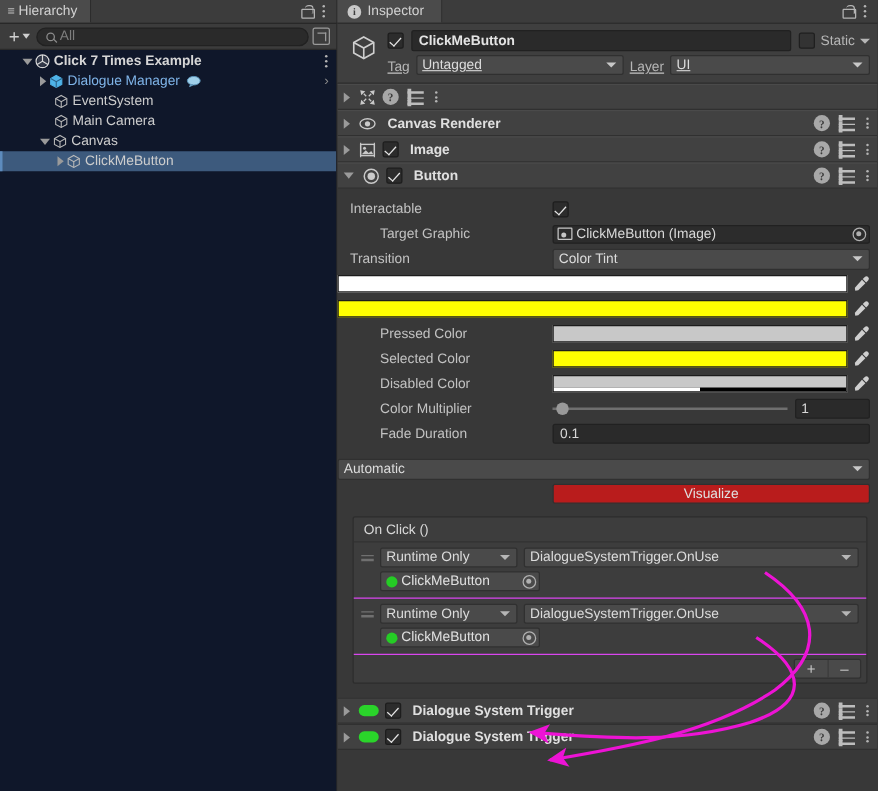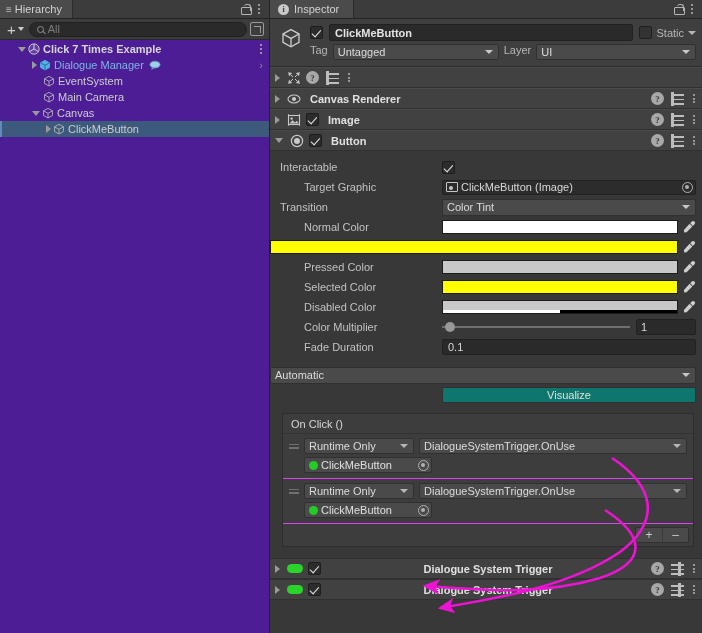--- a/index.html
+++ b/index.html
@@ -32,21 +32,21 @@
   .caret-dn { width:0;height:0;border-left:3.5px solid transparent;border-right:3.5px solid transparent;
     border-top:4px solid #cfcfcf; }
   .search-box { flex:1; height:15px; background:#2a2a2a; border:1px solid #212121; border-radius:8px;
     display:flex; align-items:center; padding:0 7px; gap:4px; }
   .search-glyph { width:7px;height:7px;border:1.3px solid #8d8d8d;border-radius:50%;position:relative;flex:none;}
   .search-glyph::after{content:"";position:absolute;right:-3px;bottom:-2px;width:4px;height:1.3px;background:#8d8d8d;transform:rotate(45deg);}
   .search-placeholder { color:#7d7d7d; font-size:11px; }
   .panel-btn { width:14px;height:14px;border:1.2px solid #9a9a9a;border-radius:2px;position:relative;flex:none;}
   .panel-btn::after{content:"";position:absolute;left:3px;top:3px;width:6px;height:6px;border:1.2px solid #9a9a9a;border-left:none;border-bottom:none;}
 
-  .h-tree { flex:1; background:#4c1d95; padding-top:1px; overflow:hidden; }
+  .h-tree { flex:1; background:#0f172a; padding-top:1px; overflow:hidden; }
   .h-row { height:16px; display:flex; align-items:center; position:relative; padding-left:0; }
   .h-row.selected { background:#3d5a7d; }
   .sel-strip { position:absolute; left:0; top:0; width:2px; height:100%; background:#5d8bbd; }
   .h-indent { flex:none; }
   .tri { width:0;height:0;flex:none;margin-right:2px; }
   .tri.down { border-left:4px solid transparent;border-right:4px solid transparent;border-top:5px solid #9a9a9a; }
   .tri.right { border-top:4px solid transparent;border-bottom:4px solid transparent;border-left:5px solid #9a9a9a; }
   .tri.blank { width:9px;height:5px; }
   .h-label { font-size:11px; color:#cdcdcd; white-space:nowrap; }
   .h-label.prefab { color:#7fb4e8; }
@@ -75,21 +75,21 @@
     flex:none;position:relative; }
   .chk.on::after { content:""; position:absolute; left:3.4px; top:1px; width:4px; height:7.5px;
     border:solid #e6e6e6; border-width:0 1.7px 1.7px 0; transform:rotate(42deg); }
   .name-field { flex:1; height:17px; background:#2a2a2a; border:1px solid #212121; border-radius:2px;
     display:flex; align-items:center; padding:0 5px; color:#e4e4e4; font-size:11px; font-weight:bold; }
   .static-wrap { display:flex; align-items:center; gap:4px; }
   .chk-static { width:13px;height:13px;background:#333;border:1px solid #1f1f1f;border-radius:2px;flex:none;}
   .static-lbl { color:#b6b6b6; font-size:11px; }
   .tri-small { width:0;height:0;border-left:4px solid transparent;border-right:4px solid transparent;
     border-top:4px solid #b6b6b6; flex:none; }
-  .go-row2 { display:flex; align-items:flex-start; gap:5px; }
+  .go-row2 { display:flex; align-items:flex-end; gap:5px;text-decoration:underline; }
   .fld-lbl { color:#b6b6b6; font-size:11px; white-space:nowrap; }
   .dropdown { height:16px; background:#4a4a4a; border:1px solid #303030; border-radius:2px;
     display:flex; align-items:center; padding:0 4px; color:#dcdcdc; font-size:11px; position:relative; }
   .dropdown .tri-small { position:absolute; right:5px; top:5px; border-top-color:#c8c8c8;}
 
   .i-body { flex:1; overflow:hidden; background:#383838; }
 
   .comp-head { height:21px; background:#414141; display:flex; align-items:center; gap:5px;
     padding:0 5px; border-bottom:1px solid #303030; border-top:1px solid #4a4a4a; }
   .comp-title { font-size:11px; font-weight:bold; color:#e0e0e0; margin-left:4px; flex:1; }
@@ -117,21 +117,21 @@
   .obj-radio::after{content:"";position:absolute;left:2.2px;top:2.2px;width:4.2px;height:4.2px;border-radius:50%;background:#b0b0b0;}
   .img-glyph { width:12px;height:10px;border:1.2px solid #c6c6c6;border-radius:1px;flex:none;position:relative;}
   .img-glyph::after{content:"";position:absolute;left:1.5px;bottom:1px;width:4px;height:4px;border-radius:50%;background:#c6c6c6;}
 
   .slider-track { flex:1; height:2px; background:#6f6f6f; position:relative; margin-right:2px;}
   .slider-knob { position:absolute; left:3px; top:-4px; width:10px;height:10px;border-radius:50%;background:#999; }
   .num-field { width:60px; height:16px; background:#2a2a2a; border:1px solid #212121; border-radius:2px;
     display:flex; align-items:center; padding:0 4px; color:#d8d8d8; font-size:11px; flex:none;}
   .text-field { flex:1; height:16px; background:#2a2a2a; border:1px solid #212121; border-radius:2px;
     display:flex; align-items:center; padding:0 5px; color:#d8d8d8; font-size:11px; }
-  .btn-wide { height:16px; background:#0f766e; border:1px solid #303030; border-radius:2px;
+  .btn-wide { height:16px; background:#b91c1c; border:1px solid #303030; border-radius:2px;
     display:flex; align-items:center; justify-content:center; color:#e0e0e0; font-size:11px; flex:1; }
 
   
   .onclick-wrap { margin:6px 8px 0 12px; }
   .onclick-box { background:#3d3d3d; border:1px solid #2c2c2c; border-radius:2px; }
   .onclick-title { height:20px; display:flex; align-items:center; padding:0 8px;
      color:#d8d8d8; font-size:11px; border-bottom:1px solid #323232; }
   .ev-entry { padding:4px 6px 5px 6px; border-bottom:1px solid #d946ef; }
   .ev-r1 { display:flex; align-items:center; gap:5px; }
   .drag-handle { width:10px; display:flex; flex-direction:column; gap:2px; flex:none; }
@@ -143,21 +143,21 @@
   .ev-r2 { display:flex; margin-top:3px; padding-left:15px; }
   .ev-obj { width:128px; height:16px; background:#4a4a4a; border:1px solid #303030; border-radius:2px;
     display:flex; align-items:center; gap:3px; padding:0 2px 0 4px; color:#e0e0e0; font-size:11px;
     overflow:hidden; white-space:nowrap; flex:none;}
   .dot-green { width:9px;height:9px;border-radius:50%;background:#25cc25;flex:none; }
   .plusminus { display:flex; justify-content:flex-end; padding:3px 4px 3px 0; }
   .pm-box { background:#4a4a4a; border:1px solid #303030; border-radius:2px; display:flex; height:16px; }
   .pm-btn { width:26px; display:flex; align-items:center; justify-content:center; color:#c8c8c8; font-size:12px;}
   .pm-btn.sep { border-left:1px solid #3b3b3b; }
 
-  .bottom-comp { border-top:1px solid #303030;text-align:center; }
+  .bottom-comp { border-top:1px solid #303030; }
   .toggle-pill { width:16px;height:9px;border-radius:5px;background:#2ad42a;flex:none; }
 
   
   .arrows { position:absolute; left:0; top:0; width:702px; height:633px; pointer-events:none; }
 </style>
 </head>
 <body>
 
 <div class="hierarchy">
 
@@ -422,21 +422,20 @@
         <div class="prow">
           <span class="plabel">Transition</span>
           <span class="pfield">
             <span class="dropdown" style="flex:1;height:17px">
               <span>Color Tint</span>
               <span class="tri-small"></span>
             </span>
           </span>
         </div>
         <div class="prow">
-          <span class="plabel ind">Normal Color</span>
           <span class="pfield">
             <span class="colorfield" style="background:#FFFFFF"></span>
             <span class="eyedrop"><svg width="14" height="14" viewBox="0 0 14 14">
                 <path d="M9.8 1.6 a1.9 1.9 0 0 1 2.7 2.7 L10.9 5.9 L8.2 3.2 Z" fill="#cfcfcf"></path>
                 <path d="M7.6 3.8 L10.3 6.5 L4.6 12.2 L2.2 12.5 L1.9 10.1 Z" fill="#cfcfcf"></path>
               </svg></span>
           </span>
         </div>
         <div class="prow">
           <span class="pfield">

